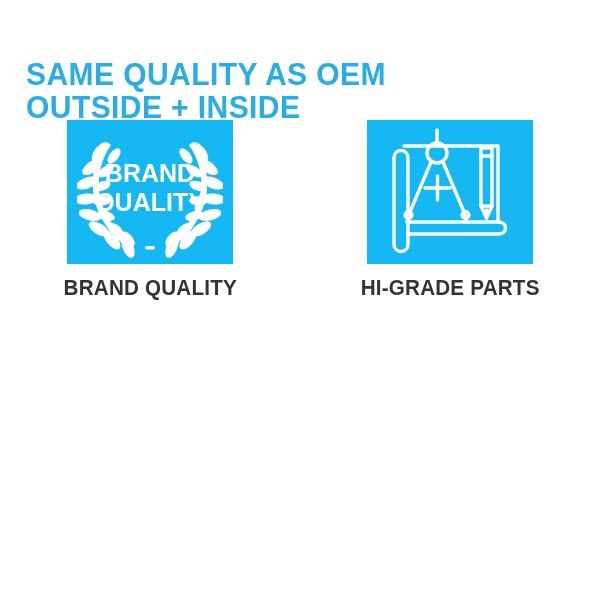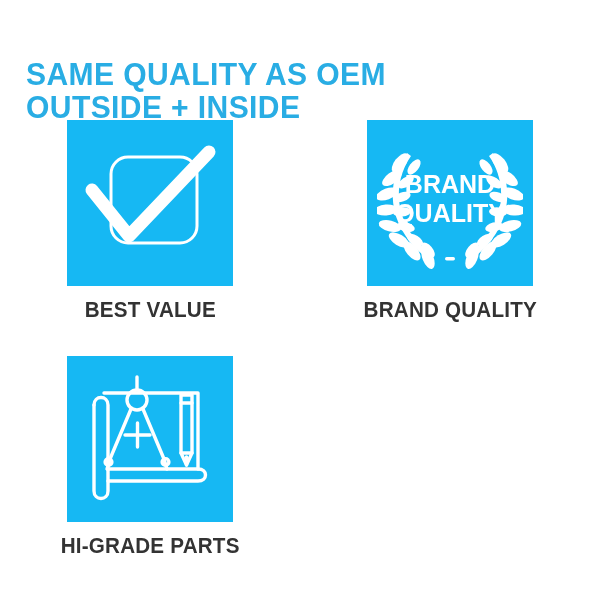--- a/index.html
+++ b/index.html
@@ -48,21 +48,21 @@
     row-gap: 34px;
     column-spacing: 0;
   }
   .feature-cell {
     display: flex;
     flex-direction: column;
     align-items: center;
   }
   .tile {
     width: 166px;
-    height: 166px;
+    height: 144px;
     background: #16B8F3;
     display: flex;
     align-items: center;
     justify-content: center;
   }
   .tile svg {
     display: block;
   }
   .feature-label {
     margin-top: 12px;
@@ -78,29 +78,20 @@
 </head>
 <body>
 
 <div id="headline">
   <span class="hl-line">SAME QUALITY AS OEM</span>
   <span class="hl-line">OUTSIDE + INSIDE</span>
 </div>
 
 <div id="feature-grid">
 
-  <div class="feature-cell">
-    <div class="tile">
-      <svg width="140" height="140" viewBox="0 0 140 140">
-        <rect x="31" y="24" width="86" height="86" rx="17" ry="17" fill="none" stroke="#FFFFFF" stroke-width="3"></rect>
-        <path d="M 12 57 L 49 103 L 129 19" fill="none" stroke="#FFFFFF" stroke-width="13" stroke-linecap="round" stroke-linejoin="round"></path>
-      </svg>
-    </div>
-    <div class="feature-label">BEST VALUE</div>
-  </div>
 
   <div class="feature-cell">
     <div class="tile">
       <svg width="146" height="140" viewBox="0 0 146 140">
         <g fill="#FFFFFF">
 
           <path d="M 30 20 C 8 48, 10 92, 46 122 L 49 117 C 17 90, 15 50, 34 23 Z"></path>
 
           <path d="M 116 20 C 138 48, 136 92, 100 122 L 97 117 C 129 90, 131 50, 112 23 Z"></path>
 

